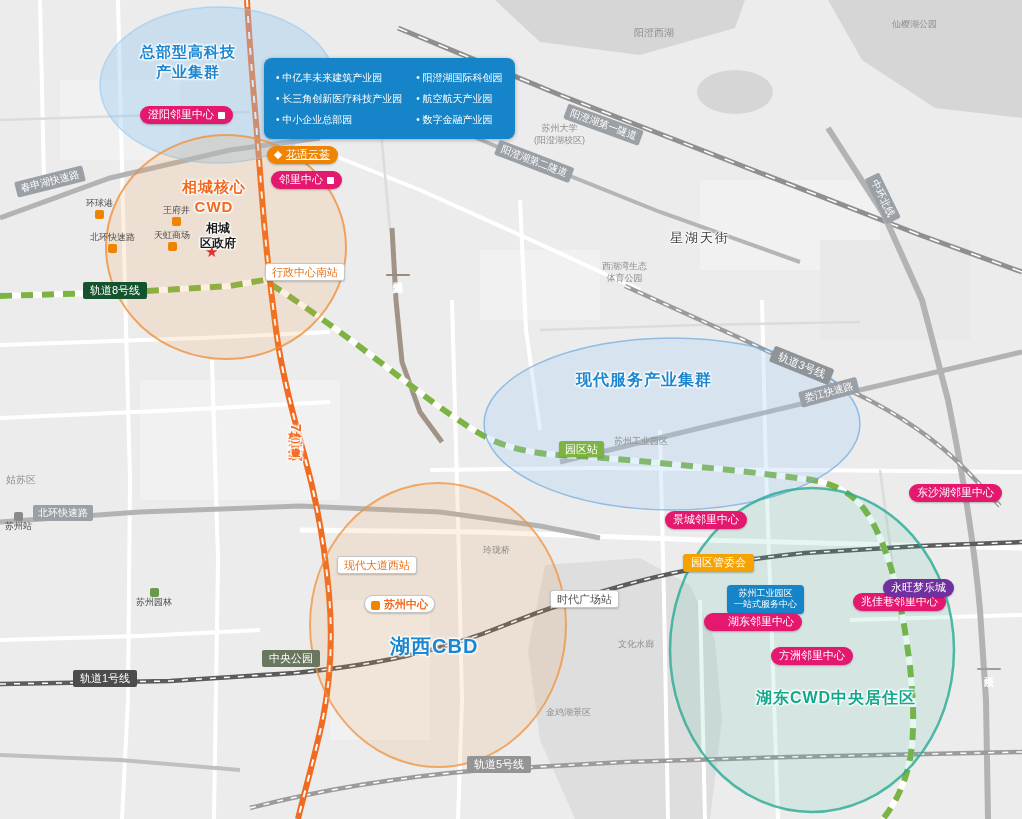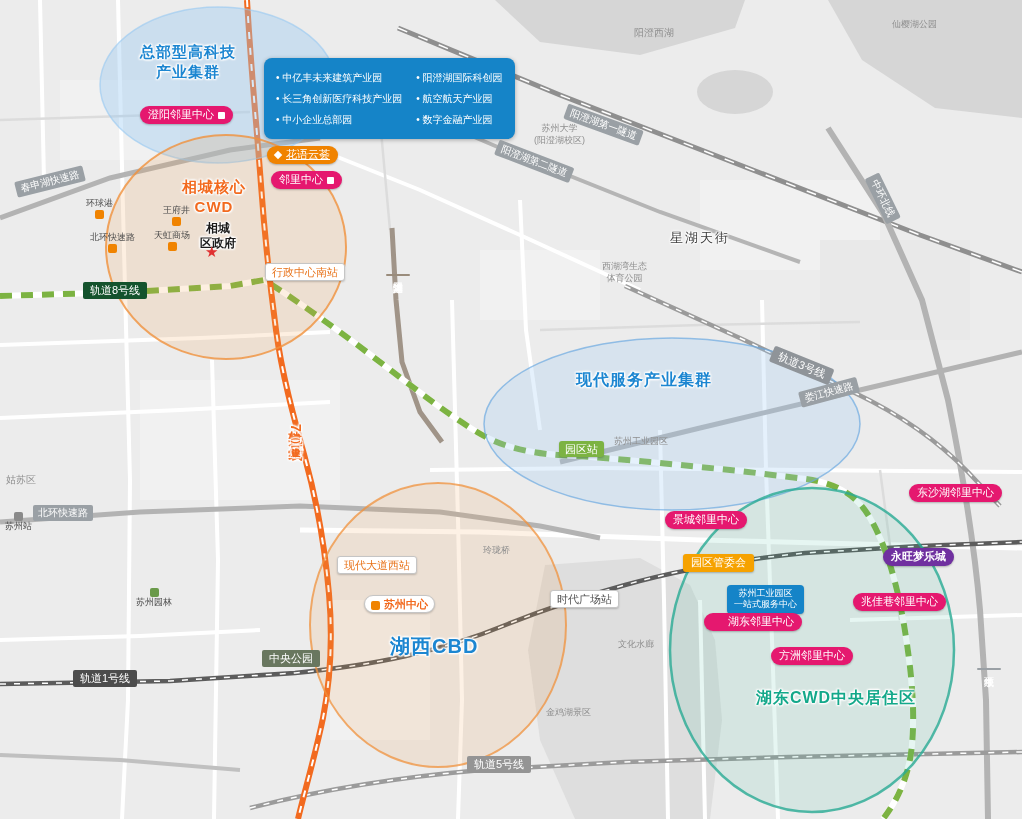--- a/index.html
+++ b/index.html
@@ -224,21 +224,21 @@
   <div class="station" style="left:550px;top:590px;">时代广场站</div>
 
   <div class="pill b-pink" style="left:665px;top:511px;">景城邻里中心</div>
   <div class="pill b-orange2" style="left:683px;top:554px;">园区管委会</div>
   <div class="pill b-blue" style="left:727px;top:585px;">苏州工业园区
 一站式服务中心</div>
   <div class="pill b-pink" style="left:704px;top:613px;padding-left:24px;">湖东邻里中心</div>
   <div class="pill b-pink" style="left:771px;top:647px;">方洲邻里中心</div>
   <div class="pill b-pink" style="left:853px;top:593px;">兆佳巷邻里中心</div>
   <div class="pill b-pink" style="left:873px;top:484px;margin-left:36px;">东沙湖邻里中心</div>
-  <div class="pill b-purple" style="left:883px;top:548px;font-weight:bold;">永旺梦乐城</div>
+  <div class="pill b-purple" style="left:883px;top:579px;">永旺梦乐城</div>
 
   <div class="cluster halo" style="left:390px;top:633px;font-size:20px;color:#1c86d1;">湖西CBD</div>
 
   <div class="cluster halo" style="left:750px;top:688px;width:172px;font-size:16px;color:#13a88a;">湖东CWD中央居住区</div>
 
   <div class="linebadge" style="left:262px;top:650px;background:#69775f;">中央公园</div>
   <div class="linebadge" style="left:73px;top:670px;background:#4c4c4c;">轨道1号线</div>
   <div class="linebadge" style="left:467px;top:756px;background:#949494;">轨道5号线</div>
 
 </div>

